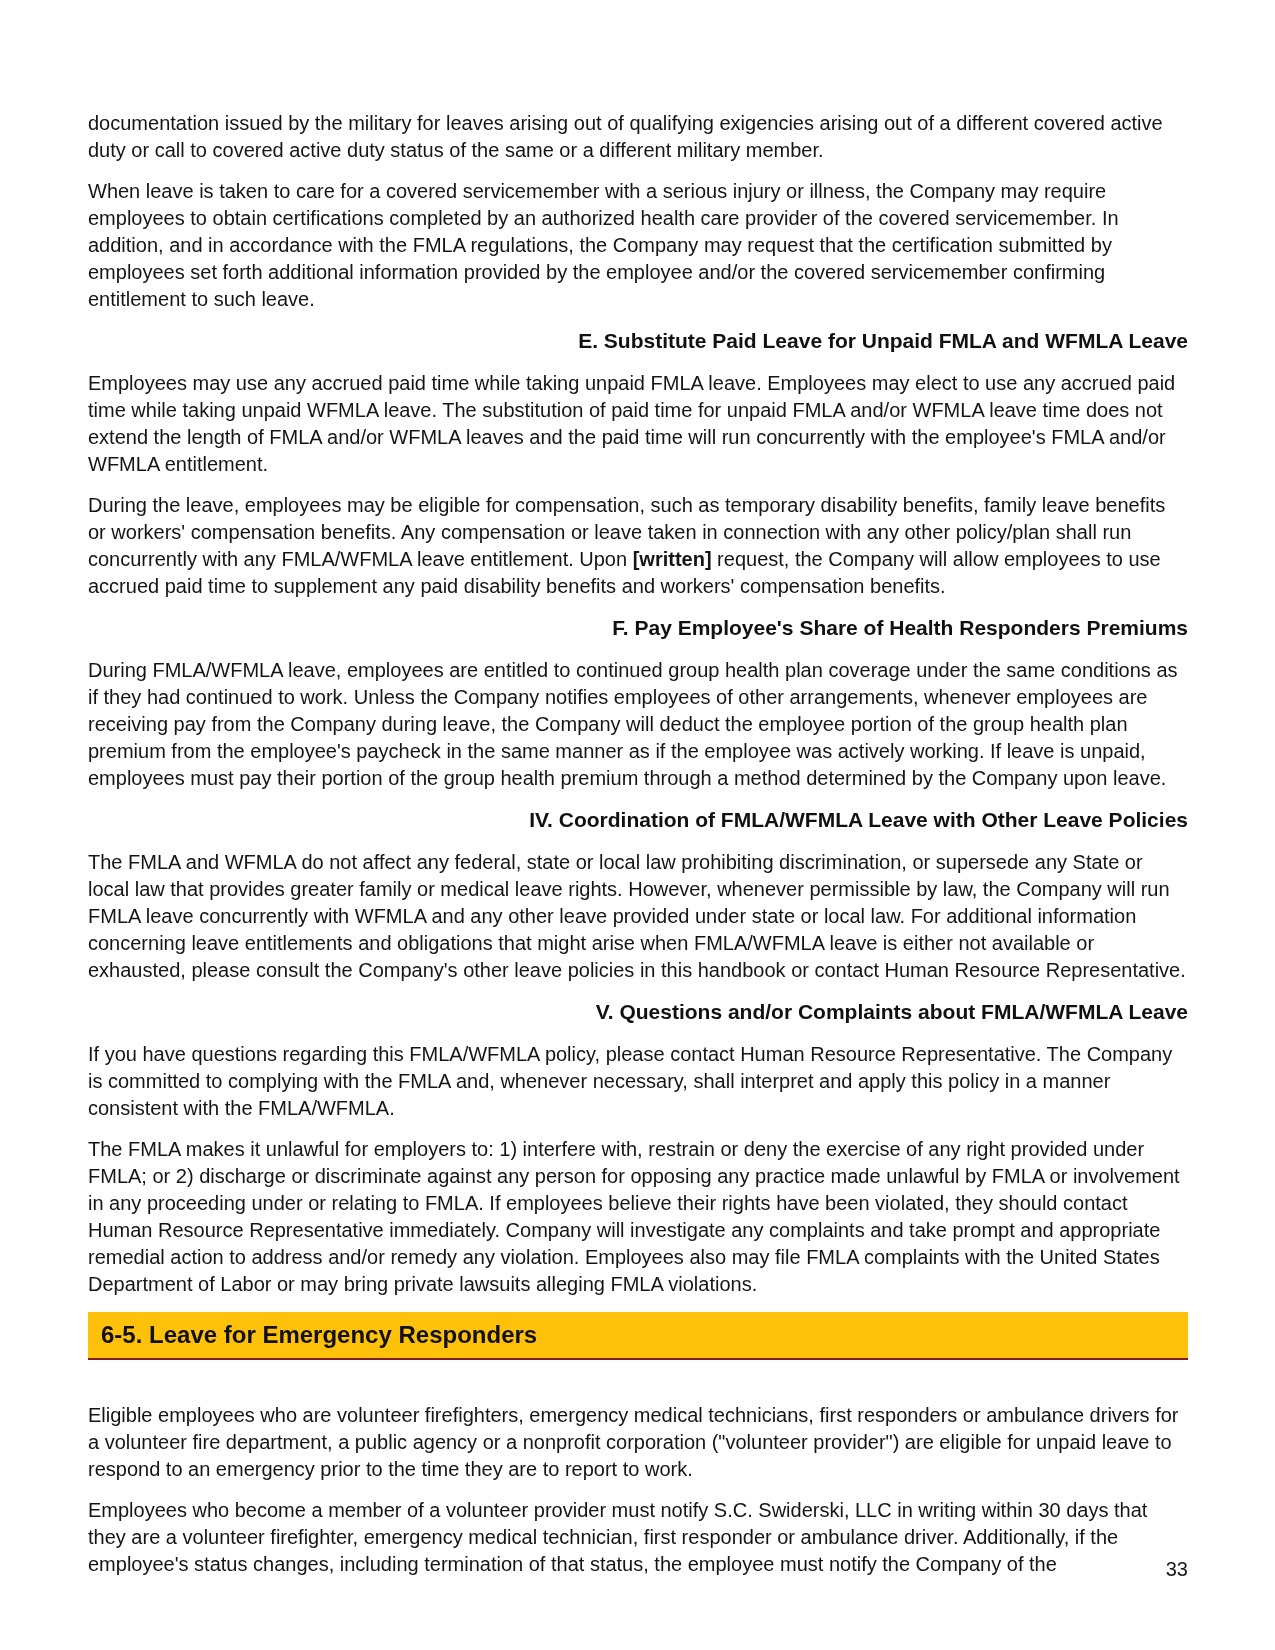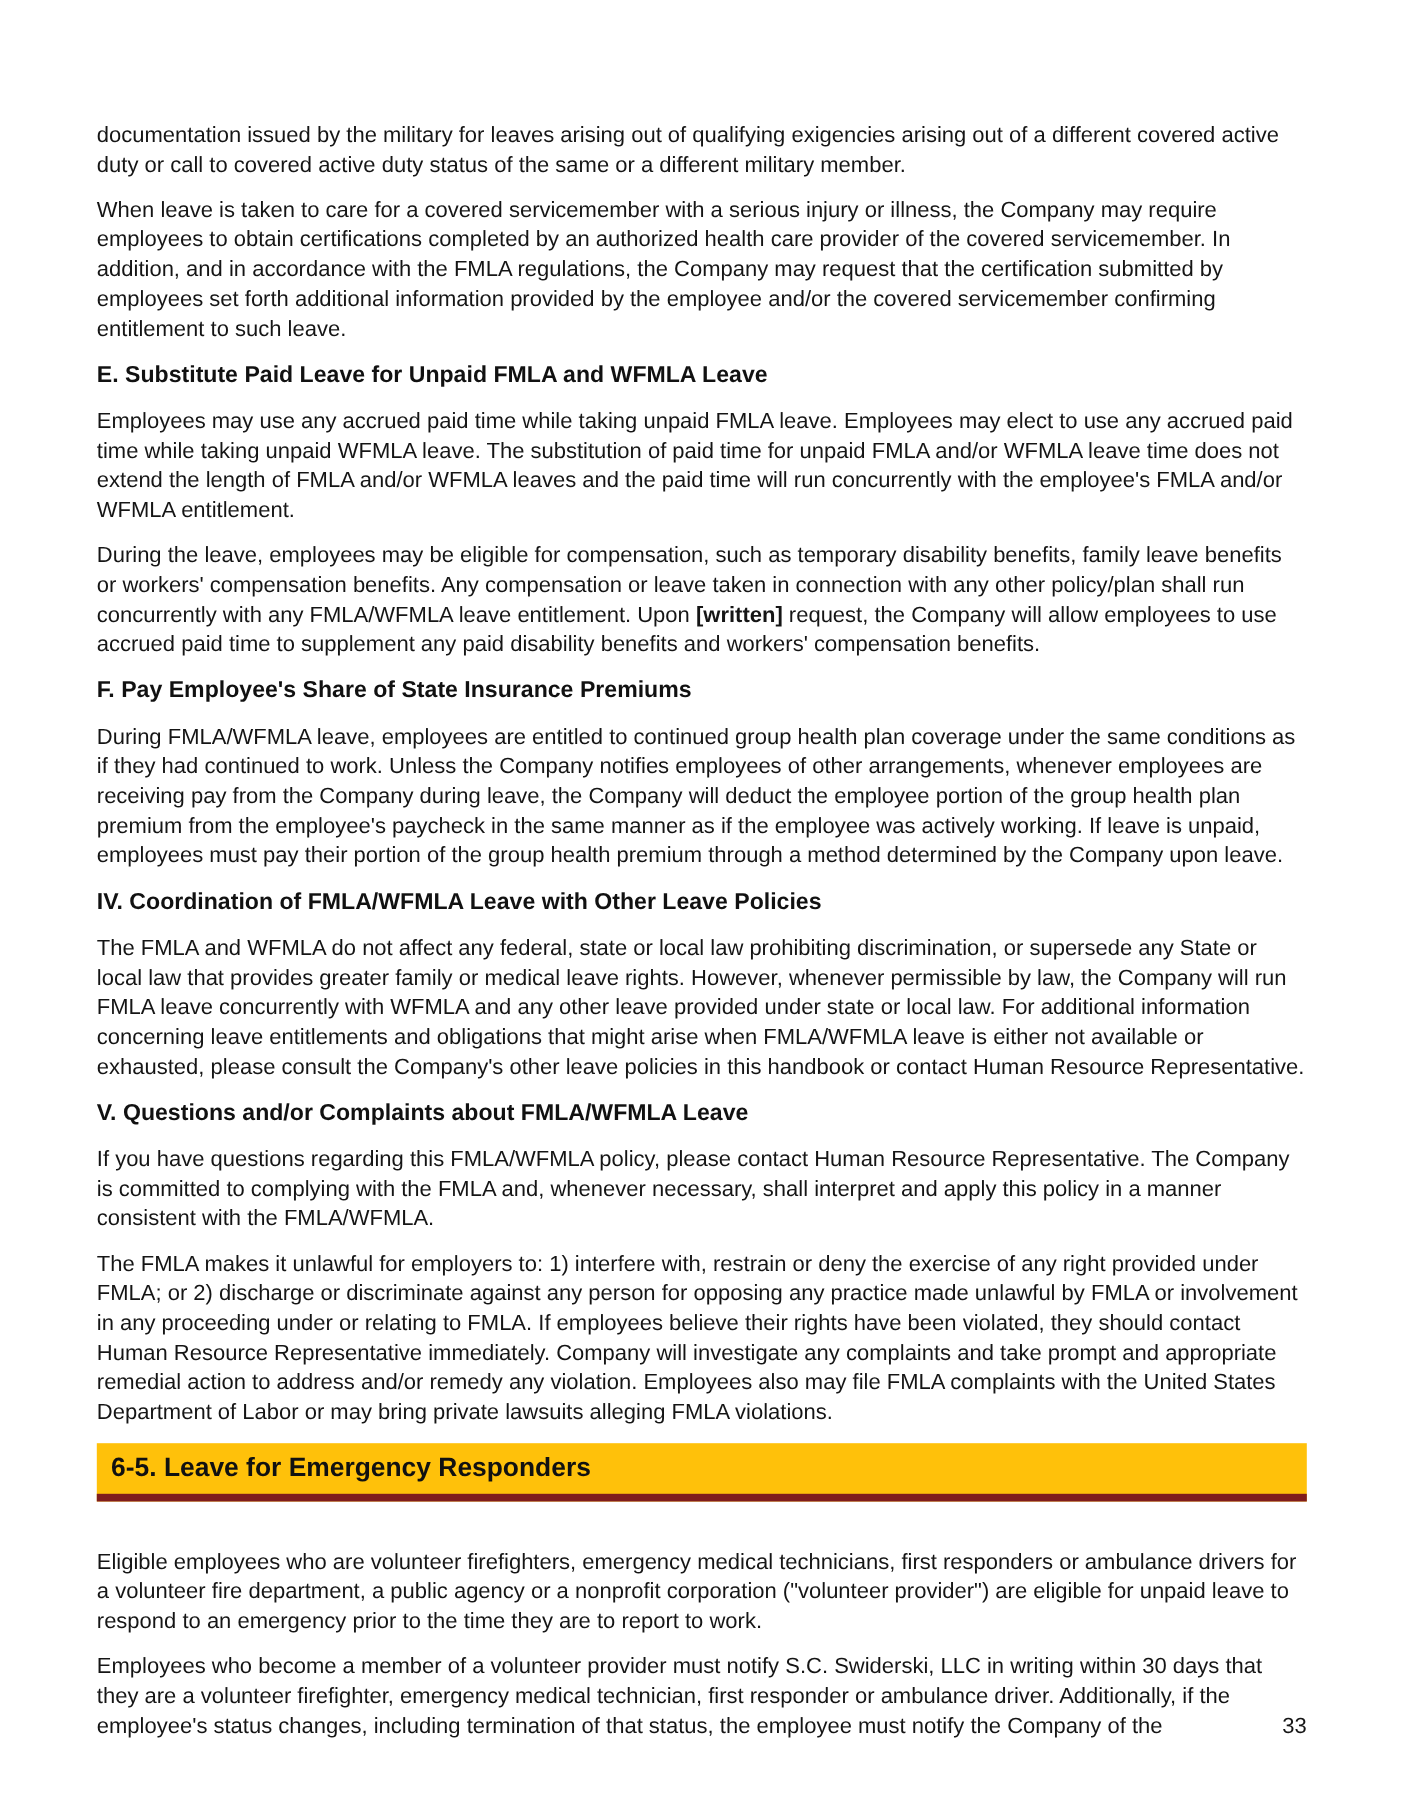--- a/index.html
+++ b/index.html
@@ -33,28 +33,29 @@
   p.body {
     margin: 0 0 14px 0;
     text-align: left;
   }
   h3.subheading {
     font-size: 21px;
     line-height: 27px;
     font-weight: bold;
     margin: 4px 0 16px 0;
     color: #111111;
+    text-align: right;
   }
   .inline-bold {
     font-weight: bold;
   }
   .section-banner {
     margin: 0 0 42px 0;
     background: #FFC10A;
-    border-bottom: 7px solid #7f1d1d;
+    border-bottom: 2px solid #7f1d1d;
     padding: 9px 12px 9px 13px;
     font-size: 24px;
     line-height: 28px;
     font-weight: bold;
     color: #111111;
     box-sizing: border-box;
     width: 1100px;
   }
   .page-number {
     position: absolute;
@@ -75,21 +76,21 @@
     <p class="body">documentation issued by the military for leaves arising out of qualifying exigencies arising out of a different covered active duty or call to covered active duty status of the same or a different military member.</p>
 
     <p class="body">When leave is taken to care for a covered servicemember with a serious injury or illness, the Company may require employees to obtain certifications completed by an authorized health care provider of the covered servicemember. In addition, and in accordance with the FMLA regulations, the Company may request that the certification submitted by employees set forth additional information provided by the employee and/or the covered servicemember confirming entitlement to such leave.</p>
 
     <h3 class="subheading">E. Substitute Paid Leave for Unpaid FMLA and WFMLA Leave</h3>
 
     <p class="body">Employees may use any accrued paid time while taking unpaid FMLA leave. Employees may elect to use any accrued paid time while taking unpaid WFMLA leave. The substitution of paid time for unpaid FMLA and/or WFMLA leave time does not extend the length of FMLA and/or WFMLA leaves and the paid time will run concurrently with the employee's FMLA and/or WFMLA entitlement.</p>
 
     <p class="body"><span>During the leave, employees may be eligible for compensation, such as temporary disability benefits, family leave benefits or workers' compensation benefits. Any compensation or leave taken in connection with any other policy/plan shall run concurrently with any FMLA/WFMLA leave entitlement. Upon </span><span class="inline-bold">[written]</span><span> request, the Company will allow employees to use accrued paid time to supplement any paid disability benefits and workers' compensation benefits.</span></p>
 
-    <h3 class="subheading">F. Pay Employee's Share of State Insurance Premiums</h3>
+    <h3 class="subheading">F. Pay Employee's Share of Health Responders Premiums</h3>
 
     <p class="body">During FMLA/WFMLA leave, employees are entitled to continued group health plan coverage under the same conditions as if they had continued to work. Unless the Company notifies employees of other arrangements, whenever employees are receiving pay from the Company during leave, the Company will deduct the employee portion of the group health plan premium from the employee's paycheck in the same manner as if the employee was actively working. If leave is unpaid, employees must pay their portion of the group health premium through a method determined by the Company upon leave.</p>
 
     <h3 class="subheading">IV. Coordination of FMLA/WFMLA Leave with Other Leave Policies</h3>
 
     <p class="body">The FMLA and WFMLA do not affect any federal, state or local law prohibiting discrimination, or supersede any State or local law that provides greater family or medical leave rights. However, whenever permissible by law, the Company will run FMLA leave concurrently with WFMLA and any other leave provided under state or local law. For additional information concerning leave entitlements and obligations that might arise when FMLA/WFMLA leave is either not available or exhausted, please consult the Company's other leave policies in this handbook or contact Human Resource Representative.</p>
 
     <h3 class="subheading">V. Questions and/or Complaints about FMLA/WFMLA Leave</h3>
 
     <p class="body">If you have questions regarding this FMLA/WFMLA policy, please contact Human Resource Representative. The Company is committed to complying with the FMLA and, whenever necessary, shall interpret and apply this policy in a manner consistent with the FMLA/WFMLA.</p>

